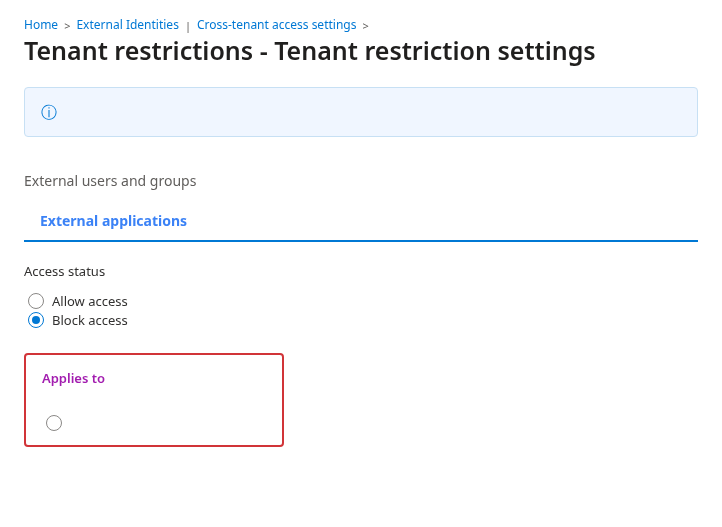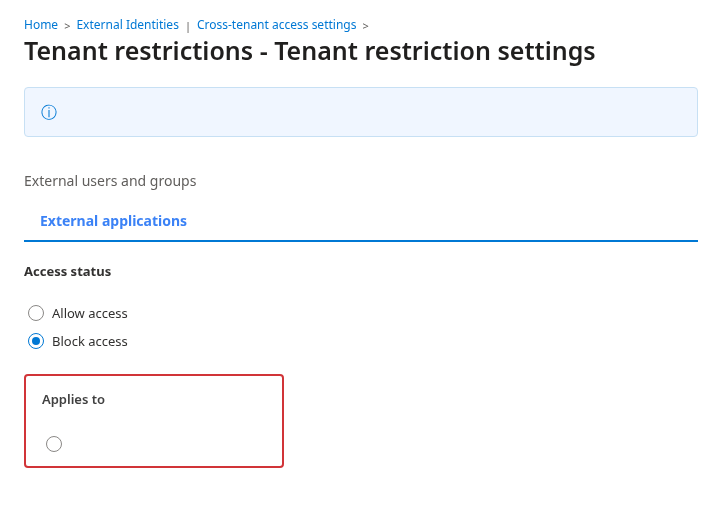--- a/index.html
+++ b/index.html
@@ -91,30 +91,30 @@
       font-weight: 700;
       border-bottom: 2px solid #0078d4;
     }
     .tab:first-child {
       padding-left: 0;
     }
 
     
     .section-label {
       font-size: 13px;
-      font-weight: 700;
-      color: #323130;
-      margin-bottom: 24px;
+      font-weight: 400;
+      color: #323130;
+      margin-bottom: 12px;
     }
 
     
     .radio-group {
       display: flex;
       flex-direction: column;
-      gap: 10px;
+      gap: 1px;
       margin-bottom: 24px;
       margin-left: 4px;
     }
     .radio-item {
       display: flex;
       align-items: center;
       gap: 8px;
       cursor: pointer;
     }
     .radio-input {
@@ -149,21 +149,21 @@
     .applies-to-box {
       border: 2px solid #d13438;
       border-radius: 4px;
       padding: 14px 16px;
       display: inline-block;
       min-width: 260px;
     }
     .applies-to-label {
       font-size: 13px;
       font-weight: 600;
-      color: #404040;
+      color: #a21caf;
       margin-bottom: 28px;
     }
   </style>
 </head>
 <body>
 
 
 
 
 <nav class="breadcrumb">

